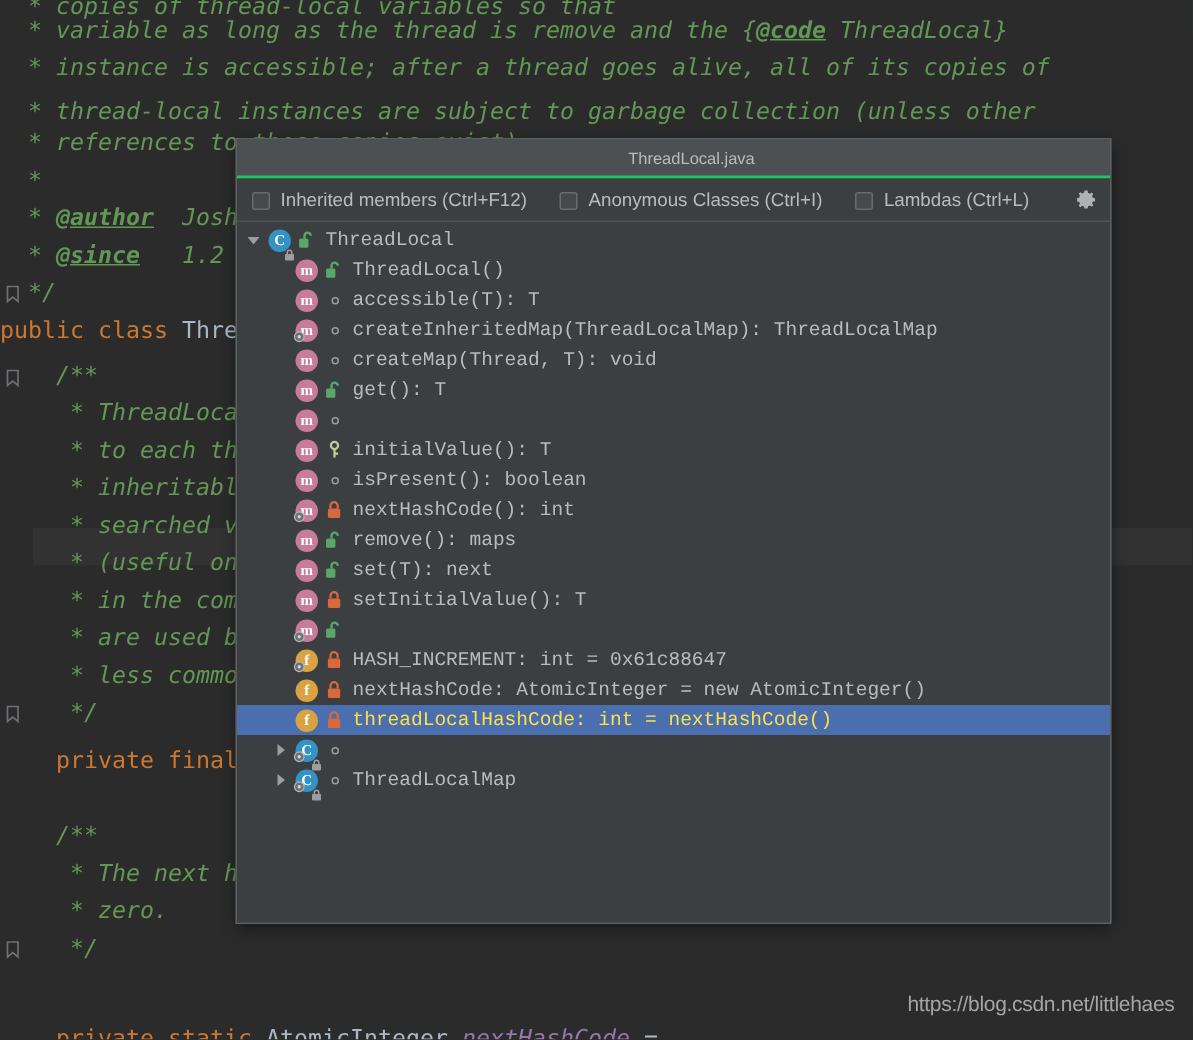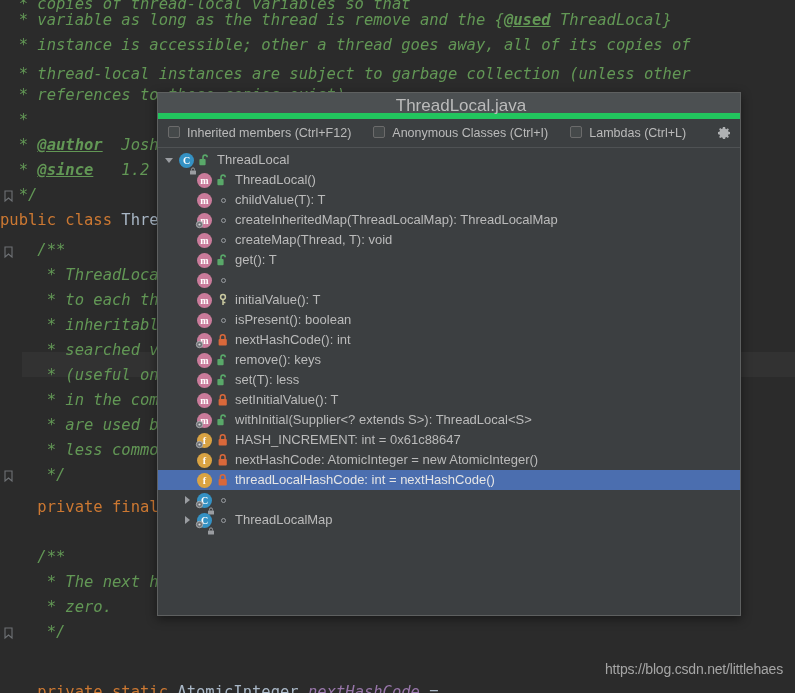--- a/index.html
+++ b/index.html
@@ -87,38 +87,38 @@
     box-shadow: 0 3px 10px rgba(0,0,0,.45);
     display: flex;
     flex-direction: column;
     overflow: hidden;
   }
   #popup-title {
     height: 26px;
     line-height: 26px;
     text-align: center;
     color: #bbbbbb;
-    font-size: 17px;
+    font-size: 11px;
     background: #4c5052;
-    border-bottom: 6px solid #22c55e;
+    border-bottom: 2px solid #22c55e;
     user-select: none;
     padding-left: 24px;
   }
   #popup-toolbar {
     height: 29px;
     display: flex;
     align-items: center;
     padding: 0 8px 0 10px;
     background: #3c3f41;
     border-bottom: 1px solid #4f5254;
     gap: 0;
   }
   .chk-wrap {
     display: flex;
-    align-items: flex-start;
+    align-items: flex-end;
     margin-right: 22px;
     cursor: default;
   }
   .chk-box {
     width: 12px; height: 12px;
     border: 1px solid #6b6b6b;
     background: #45494a;
     border-radius: 2px;
     margin-right: 7px;
     flex: none;
@@ -205,24 +205,24 @@
   .dot-pub {
     width: 5px; height: 5px;
     border: 1.4px solid #9a9da1;
     border-radius: 50%;
     background: transparent;
   }
 
   .row-label {
     color: #bbbbbb;
     font-size: 13px;
-    font-family: Liberation Sans, sans-serif;
+    font-family: Liberation Mono, monospace;
     line-height: 20px;
   }
-  .row.sel .row-label { color: #e5e5e5; }
+  .row.sel .row-label { color: #fde047; }
 </style>
 </head>
 <body>
 
 <div id="root">
 
   <div id="editor">
 
     <div id="current-line"></div>
 
@@ -244,22 +244,22 @@
       </div>
       <div class="fold" style="top:627px;">
         <svg viewBox="0 0 13 13" width="13" height="13">
             <path d="M2 1 h7 v10 l-3.5 -3 l-3.5 3 z" fill="none" stroke="#6e7175" stroke-width="1.1"></path>
           </svg>
       </div>
     </div>
 
     <div id="code">
         <div class="cline" style="top: -8px;"><span class="ind"> </span><span class="cmt"> * copies of thread-local variables so that</span></div>
-        <div class="cline" style="top: 8px;"><span class="ind"> </span><span class="cmt"> * variable as long as the thread is remove and the {</span><span class="cmt-b">@used</span><span class="cmt"> ThreadLocal}</span></div>
-        <div class="cline" style="top: 33px;"><span class="ind"> </span><span class="cmt"> * instance is accessible; other a thread goes away, all of its copies of</span></div>
+        <div class="cline" style="top: 8px;"><span class="ind"> </span><span class="cmt"> * variable as long as the thread is remove and the {</span><span class="cmt-b">@code</span><span class="cmt"> ThreadLocal}</span></div>
+        <div class="cline" style="top: 33px;"><span class="ind"> </span><span class="cmt"> * instance is accessible; after a thread goes alive, all of its copies of</span></div>
         <div class="cline" style="top: 62px;"><span class="ind"> </span><span class="cmt"> * thread-local instances are subject to garbage collection (unless other</span></div>
         <div class="cline" style="top: 83px;"><span class="ind"> </span><span class="cmt"> * references to these copies exist).</span></div>
         <div class="cline" style="top: 108px;"><span class="ind"> </span><span class="cmt"> *</span></div>
         <div class="cline" style="top: 133px;"><span class="ind"> </span><span class="cmt"> * </span><span class="cmt-b">@author</span><span class="cmt">  Josh Bloch and Doug Lea</span></div>
         <div class="cline" style="top: 158px;"><span class="ind"> </span><span class="cmt"> * </span><span class="cmt-b">@since</span><span class="cmt">   1.2</span></div>
         <div class="cline" style="top: 183px;"><span class="ind"> </span><span class="cmt"> */</span></div>
         <div class="cline" style="top: 208px;"><span class="ind"></span><span class="kw">public class </span><span class="cls">ThreadLocal&lt;T&gt; {</span></div>
         <div class="cline" style="top: 238px;"><span class="ind">    </span><span class="cmt">/**</span></div>
         <div class="cline" style="top: 263px;"><span class="ind">     </span><span class="cmt">* ThreadLocals rely on per-thread linear-probe hash maps attached</span></div>
         <div class="cline" style="top: 288px;"><span class="ind">     </span><span class="cmt">* to each thread (Thread.threadLocals and</span></div>
@@ -344,21 +344,21 @@
         </div>
         <div class="row">
           <span class="indent"></span>
           <span class="twisty"></span>
           <span class="icon-main">
             <span class="badge mth">m</span>
           </span>
           <span class="icon-vis">
             <span class="dot-pub"></span>
           </span>
-          <span class="row-label">childValue(T): T</span>
+          <span class="row-label">accessible(T): T</span>
         </div>
         <div class="row">
           <span class="indent"></span>
           <span class="twisty"></span>
           <span class="icon-main">
             <span class="badge mth">m</span>
             <span class="sub">
               <svg viewBox="0 0 9 9" width="9" height="9">
                 <circle cx="4.5" cy="4.5" r="3.2" fill="#6e7276" stroke="#b6b8ba" stroke-width=".8"></circle>
                 <circle cx="4.5" cy="4.5" r="1.1" fill="#d5d6d7"></circle>
@@ -455,35 +455,35 @@
           <span class="twisty"></span>
           <span class="icon-main">
             <span class="badge mth">m</span>
           </span>
           <span class="icon-vis">
             <svg viewBox="0 0 14 14" width="14" height="14">
               <path d="M5 6 V4.2a2.1 2.1 0 0 1 4.2 0" fill="none" stroke="#59a869" stroke-width="1.6"></path>
               <rect x="1.4" y="6" width="6.2" height="6.2" rx="1" fill="#59a869"></rect>
             </svg>
           </span>
-          <span class="row-label">remove(): keys</span>
+          <span class="row-label">remove(): maps</span>
         </div>
         <div class="row">
           <span class="indent"></span>
           <span class="twisty"></span>
           <span class="icon-main">
             <span class="badge mth">m</span>
           </span>
           <span class="icon-vis">
             <svg viewBox="0 0 14 14" width="14" height="14">
               <path d="M5 6 V4.2a2.1 2.1 0 0 1 4.2 0" fill="none" stroke="#59a869" stroke-width="1.6"></path>
               <rect x="1.4" y="6" width="6.2" height="6.2" rx="1" fill="#59a869"></rect>
             </svg>
           </span>
-          <span class="row-label">set(T): less</span>
+          <span class="row-label">set(T): next</span>
         </div>
         <div class="row">
           <span class="indent"></span>
           <span class="twisty"></span>
           <span class="icon-main">
             <span class="badge mth">m</span>
           </span>
           <span class="icon-vis">
             <svg viewBox="0 0 14 14" width="14" height="14">
               <path d="M4.3 6 V4.2a2.4 2.4 0 0 1 4.8 0V6" fill="none" stroke="#d9683a" stroke-width="1.5"></path>
@@ -503,21 +503,20 @@
                 <circle cx="4.5" cy="4.5" r="1.1" fill="#d5d6d7"></circle>
               </svg>
             </span>
           </span>
           <span class="icon-vis">
             <svg viewBox="0 0 14 14" width="14" height="14">
               <path d="M5 6 V4.2a2.1 2.1 0 0 1 4.2 0" fill="none" stroke="#59a869" stroke-width="1.6"></path>
               <rect x="1.4" y="6" width="6.2" height="6.2" rx="1" fill="#59a869"></rect>
             </svg>
           </span>
-          <span class="row-label">withInitial(Supplier&lt;? extends S&gt;): ThreadLocal&lt;S&gt;</span>
         </div>
         <div class="row">
           <span class="indent"></span>
           <span class="twisty"></span>
           <span class="icon-main">
             <span class="badge fld2">f</span>
             <span class="sub">
               <svg viewBox="0 0 9 9" width="9" height="9">
                 <circle cx="4.5" cy="4.5" r="3.2" fill="#6e7276" stroke="#b6b8ba" stroke-width=".8"></circle>
                 <circle cx="4.5" cy="4.5" r="1.1" fill="#d5d6d7"></circle>

